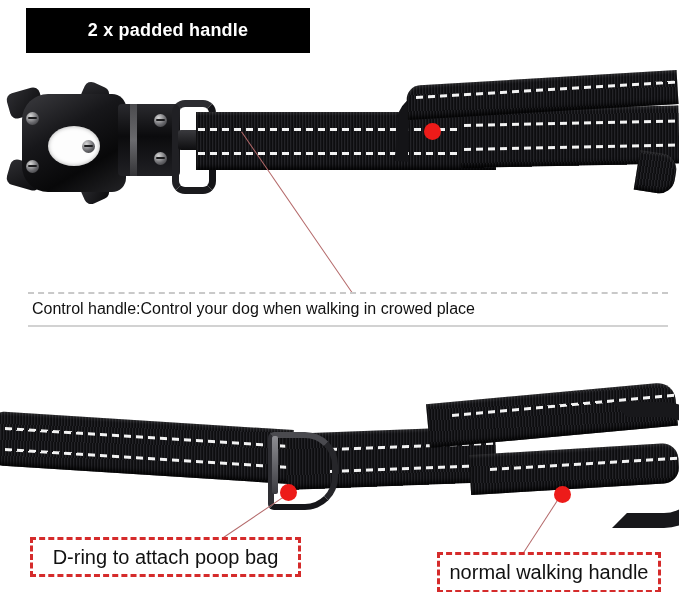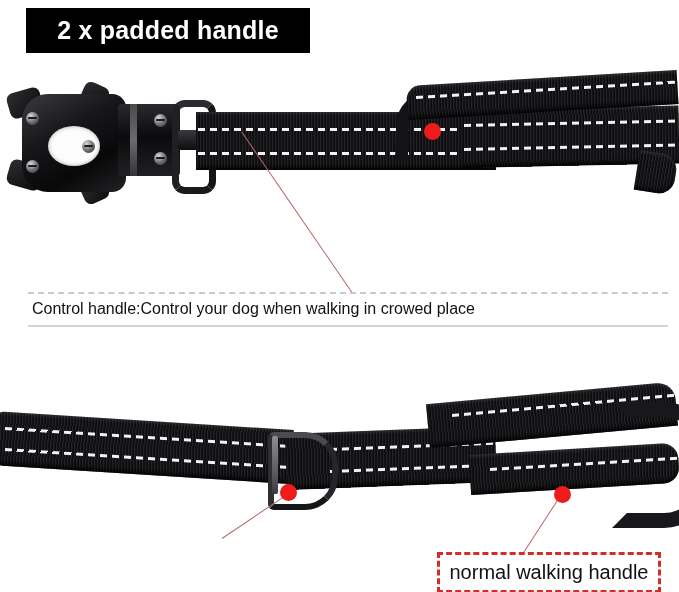--- a/index.html
+++ b/index.html
@@ -29,21 +29,21 @@
   }
   #title-banner-label {
     position: absolute;
     left: 0;
     top: 0;
     width: 284px;
     height: 45px;
     line-height: 45px;
     text-align: center;
     color: #ffffff;
-    font-size: 25px;
+    font-size: 18px;
     font-weight: bold;
     letter-spacing: 0.2px;
     white-space: nowrap;
   }
 
   
   .strap {
     position: absolute;
     background:
       repeating-linear-gradient(90deg,
@@ -432,18 +432,21 @@
     <div id="d-ring-outer"></div>
     <div id="d-ring-bar"></div>
 
     <div class="leader" style="left:222px; top:538px; width:82px; transform: rotate(-34deg);"></div>
     <div class="dot" style="left:280px; top:484px;"></div>
 
     <div class="leader" style="left:523px; top:553px; width:70px; transform: rotate(-57deg);"></div>
     <div class="dot" style="left:554px; top:486px;"></div>
   </div>
 
+  <div class="callout" id="callout-dring">
+    <span>D-ring to attach poop bag</span>
+  </div>
 
   <div class="callout" id="callout-normal">
     <span>normal walking handle</span>
   </div>
 
 </div>
 
 </body></html>

